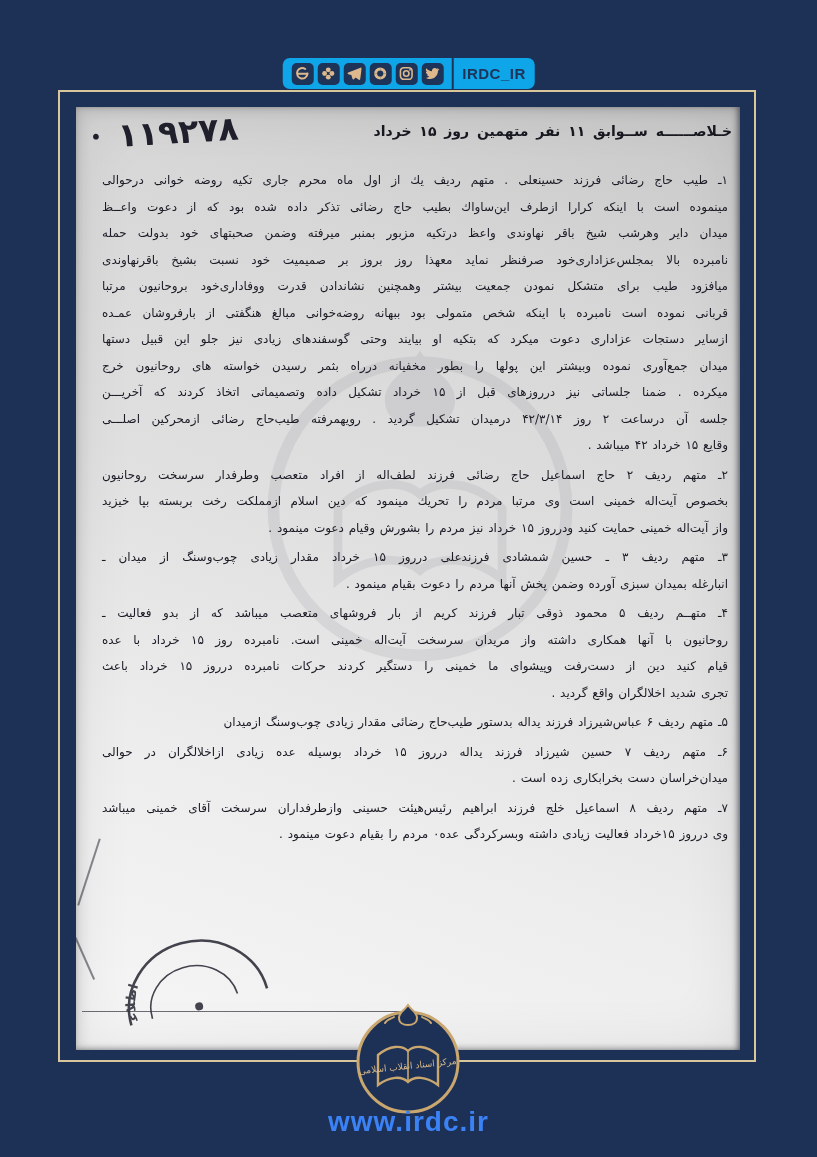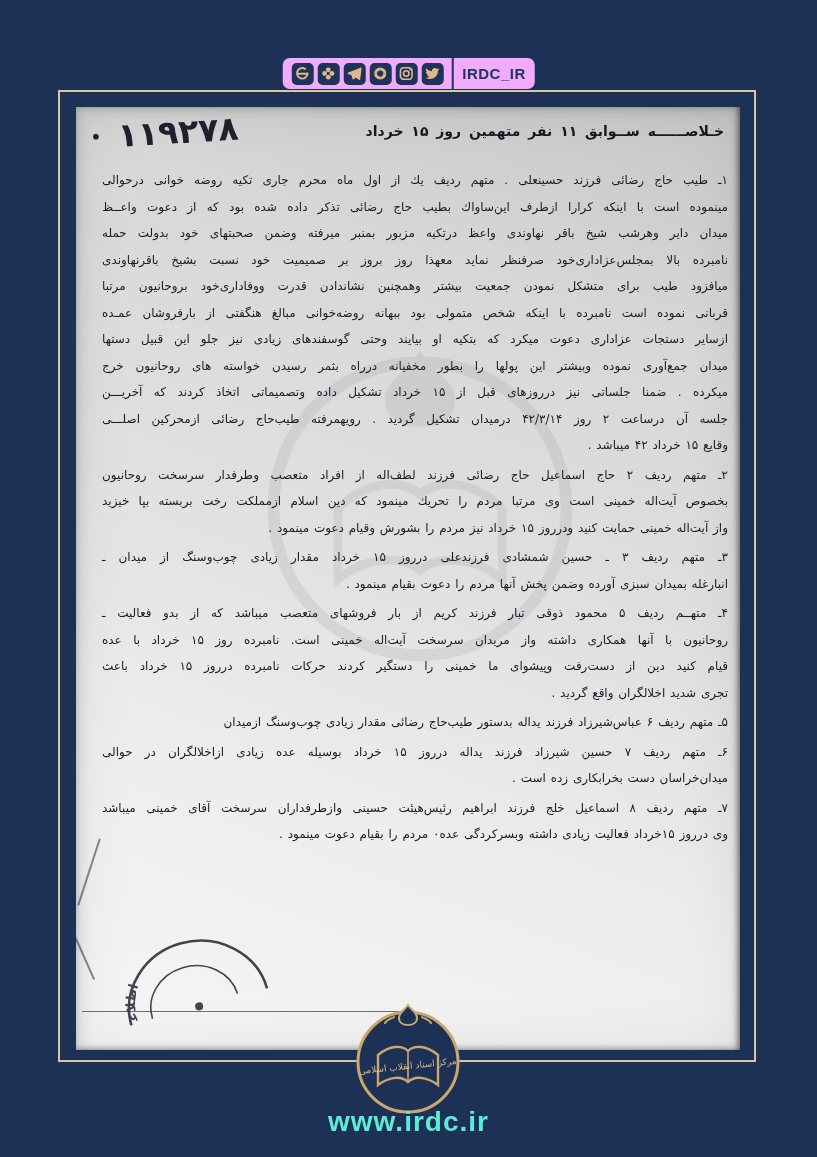--- a/index.html
+++ b/index.html
@@ -1,21 +1,21 @@
 <!DOCTYPE html>
 <html lang="fa"><head>
 <meta charset="utf-8">
 <style>
   html,body{margin:0;padding:0;}
   body{width:817px;height:1157px;overflow:hidden;background:#1d3156;
        font-family:"DejaVu Sans",sans-serif;position:relative;}
 
   
   .badge{position:absolute;top:58px;left:50%;transform:translateX(-50%);
-         background:#f0abfc;border-radius:7px;height:31px;display:flex;
+         background:#0ea5e9;border-radius:7px;height:31px;display:flex;
          align-items:center;gap:4px;padding:0 9px;z-index:6;}
   .icon-sq{width:22px;height:22px;background:#1e3358;border-radius:5px;
            display:flex;align-items:center;justify-content:center;}
   .icon-sq svg{display:block;}
   .badge-divider{width:2px;height:31px;background:#1e3358;margin:0 5px 0 4px;}
   .badge-label{color:#1e3358;font-weight:bold;font-size:15px;letter-spacing:.5px;
                font-family:"Liberation Sans",sans-serif;}
 
   
   .frame{position:absolute;left:58px;top:90px;width:694px;height:968px;
@@ -28,21 +28,21 @@
                   inset 0 -3px 6px -2px rgba(25,25,35,.25),
                   inset 3px 3px 14px rgba(0,0,0,.12),
                   inset 0 0 60px rgba(0,0,0,.08);
        direction:rtl;color:#1b1b26;overflow:hidden;}
 
   .serial{position:absolute;top:6px;left:14px;direction:ltr;display:flex;
           align-items:center;gap:16px;transform:rotate(-3.5deg);color:#20202c;}
   .serial .dot{font-size:20px;line-height:1;}
   .serial .num{font-size:33px;font-weight:bold;letter-spacing:3px;}
 
-  .doc-title{position:absolute;top:16px;right:16px;width:456px;font-size:14px;
+  .doc-title{position:absolute;top:16px;right:8px;width:456px;font-size:14px;
              font-weight:bold;color:#17171f;word-spacing:3px;text-align:right;}
 
   .doc-body{position:absolute;top:60px;right:12px;left:26px;}
   .para{margin-bottom:3px;}
   .line{font-size:12px;font-weight:normal;line-height:26.5px;white-space:normal;
         text-align:justify;text-align-last:justify;word-spacing:1px;}
   .para .line:last-child{text-align-last:right;}
 
   .watermark{position:absolute;top:220px;right:150px;opacity:.16;z-index:0;}
 
@@ -51,21 +51,21 @@
   .scratch{position:absolute;background:#2c2c38;opacity:.55;}
   .scratch-a{width:1.5px;height:70px;left:12px;top:730px;transform:rotate(18deg);}
   .scratch-b{width:1.5px;height:55px;left:6px;top:820px;transform:rotate(-24deg);}
   .scratch-c{left:6px;top:904px;width:330px;height:0;border-top:1.5px dotted #3a3a46;opacity:.7;}
 
   
   .logo{position:absolute;left:350px;top:999px;width:116px;height:116px;z-index:7;}
 
   
   .site{position:absolute;top:1106px;left:0;width:100%;text-align:center;
-        color:#5eead4;font-weight:bold;font-size:28px;letter-spacing:1px;
+        color:#3b82f6;font-weight:bold;font-size:28px;letter-spacing:1px;
         font-family:"Liberation Sans",sans-serif;z-index:8;}
 </style>
 </head>
 <body>
 
 <div class="badge">
   <span class="icon-sq">
     <svg width="15" height="15" viewBox="0 0 16 16">
       <path d="M13.6 8 A5.6 5.6 0 1 1 11.2 3.2" fill="none" stroke="#dcb88c" stroke-width="2.1" stroke-linecap="round"></path>
       <path d="M3.2 8.2 H13.4" stroke="#dcb88c" stroke-width="2.1" stroke-linecap="round"></path>

